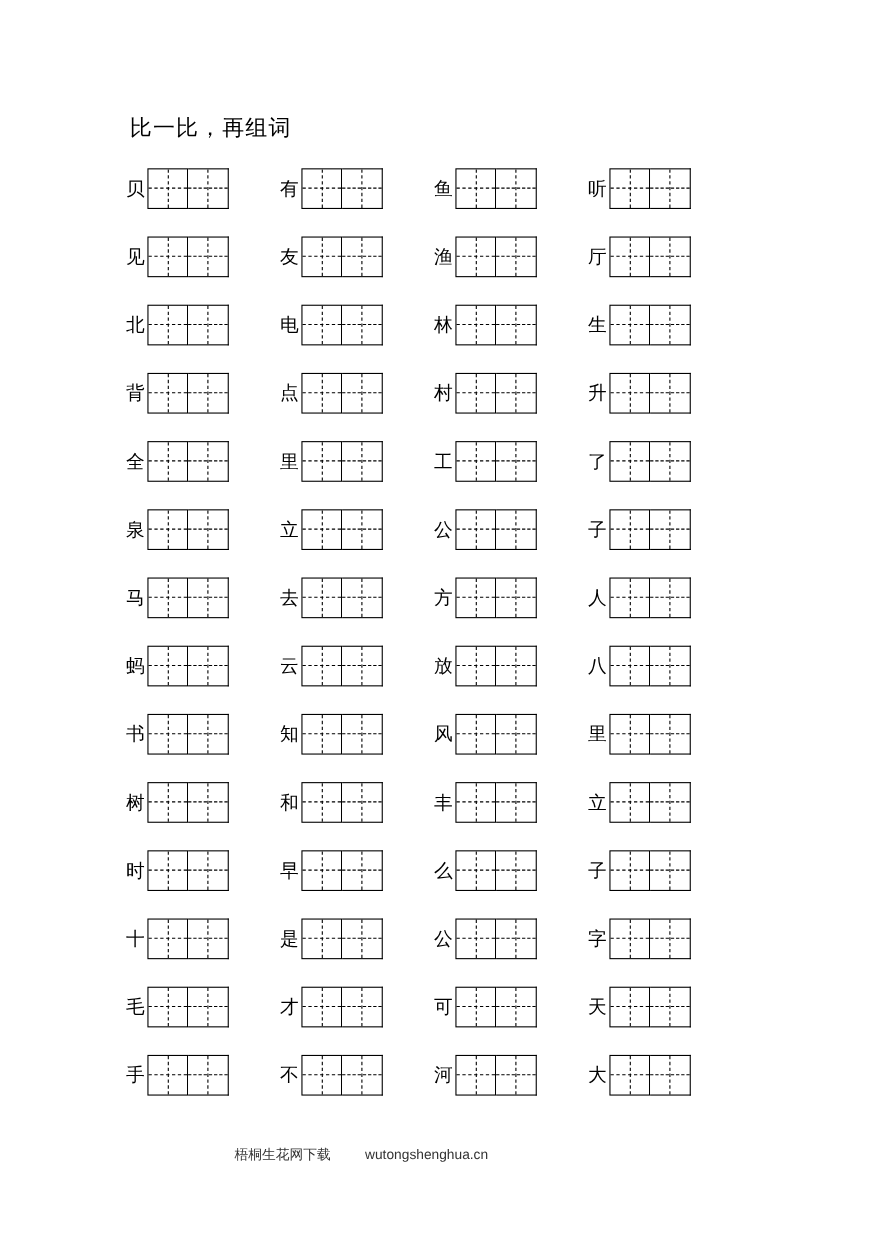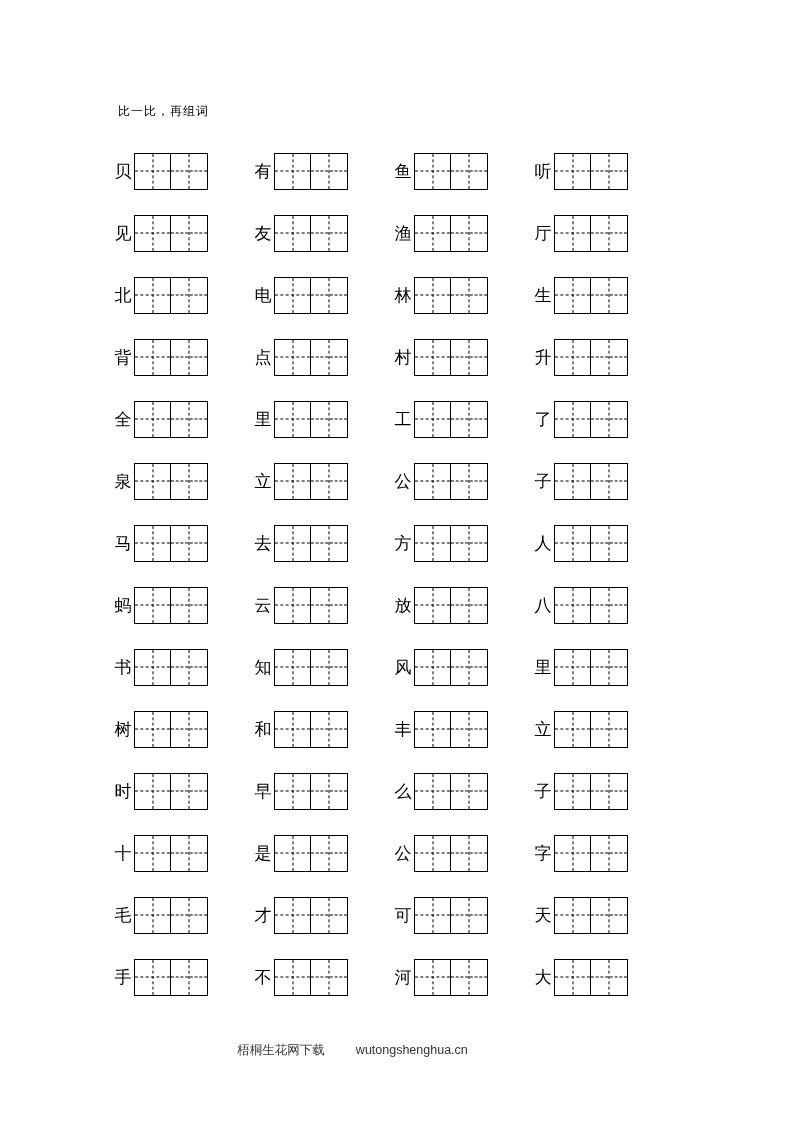--- a/index.html
+++ b/index.html
@@ -18,21 +18,21 @@
   .page {
     position: absolute;
     left: 0; top: 0;
     width: 793px;
     height: 1122px;
   }
   .title {
     position: absolute;
     left: 118px;
     top: 103px;
-    font-size: 12px;
+    font-size: 20px;
     font-family: "Liberation Serif", serif;
     letter-spacing: 1px;
     white-space: nowrap;
   }
   .grid {
     position: absolute;
     left: 112px;
     top: 140px;
     width: 560px;
   }
@@ -94,21 +94,20 @@
   }
   .footer {
     position: absolute;
     left: 0;
     top: 1042px;
     width: 657px;
     text-align: center;
     font-size: 12.5px;
     color: #333333;
     font-family: "Liberation Serif", serif;
-    margin-left: 24px;
   }
   .footer .fl {
     display: inline-block;
     margin-right: 28px;
   }
   .footer .fr {
     display: inline-block;
     font-family: "Liberation Sans", sans-serif;
   }
 </style>

